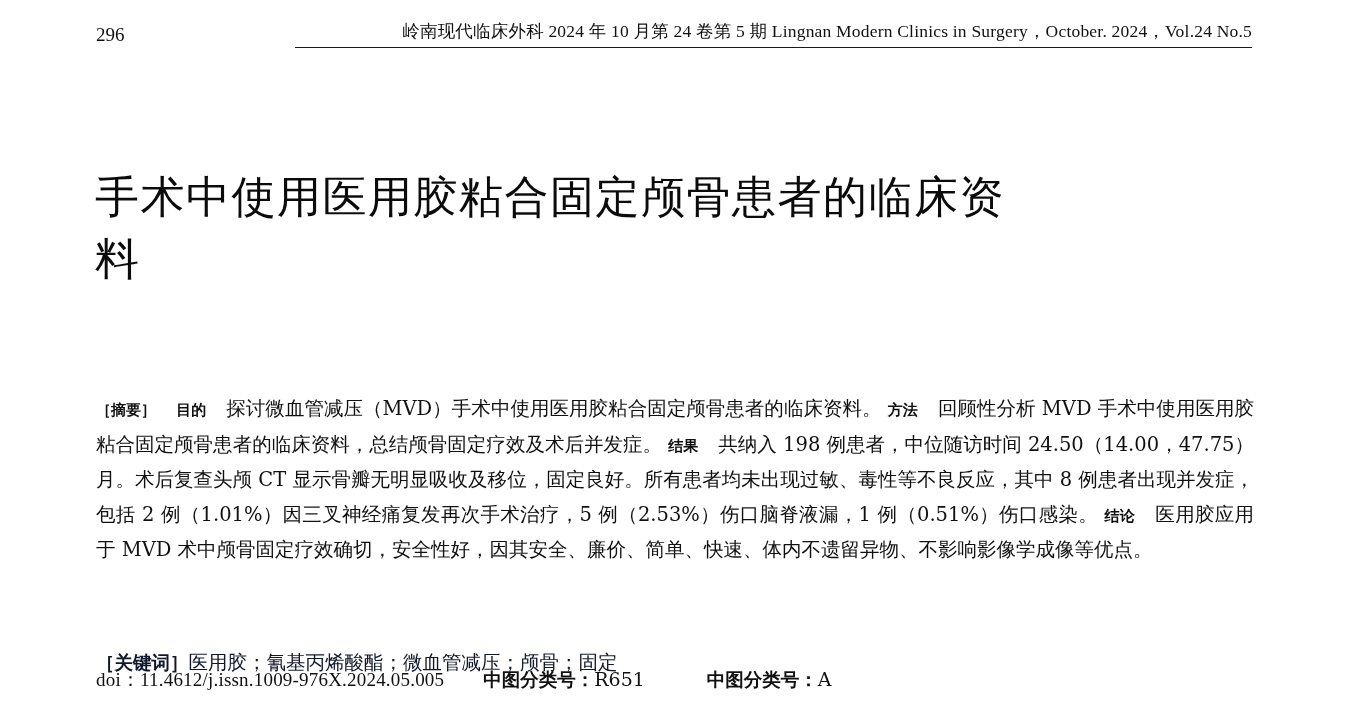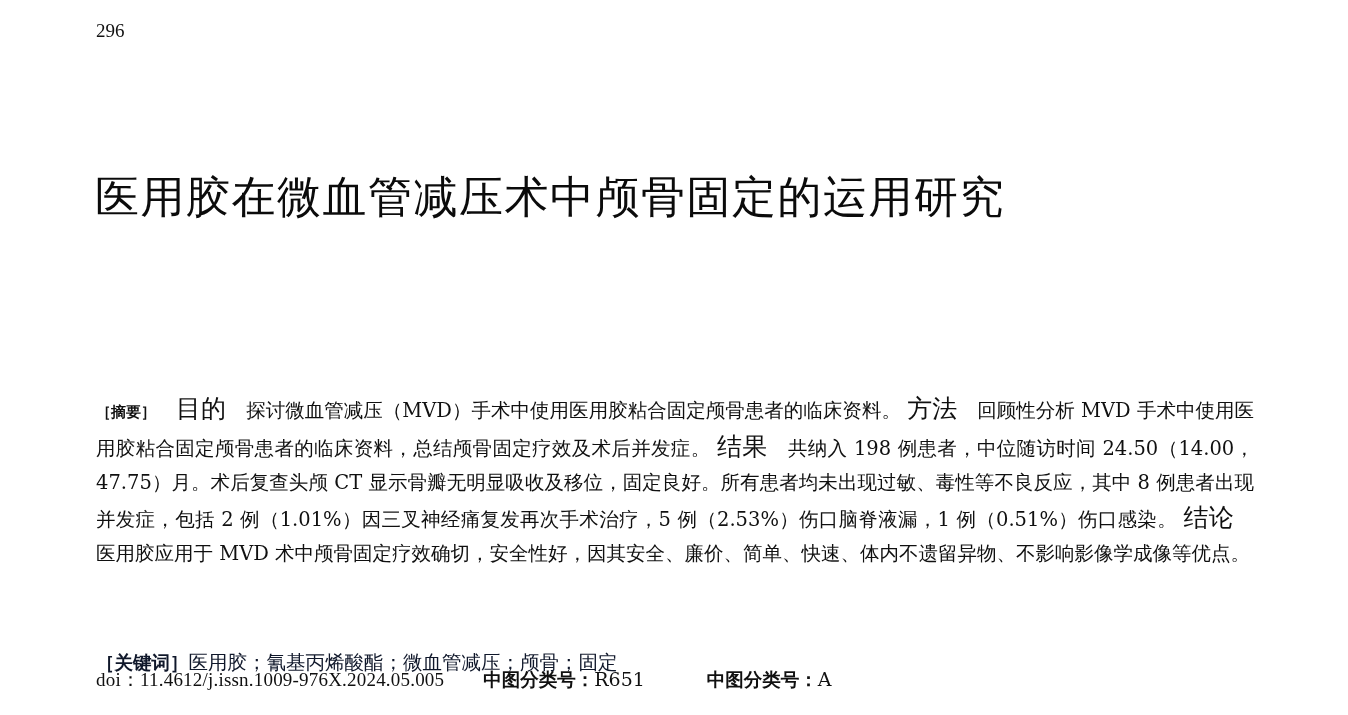--- a/index.html
+++ b/index.html
@@ -94,23 +94,23 @@
     text-align: justify;
     text-justify: inter-ideograph;
     color: #101010;
   }
   .abstract .lbl {
     font-weight: bold;
     font-family: "DejaVu Sans", "Liberation Sans", sans-serif;
     font-size: 15px;
   }
   .abstract .seg-head {
-    font-weight: normal;
+    font-weight: bold;
     font-family: "DejaVu Sans", "Liberation Sans", sans-serif;
-    font-size: 25px;
+    font-size: 15px;
   }
   .abstract .gap {
     display: inline-block;
     width: 20px;
   }
 
   .keywords {
     position: absolute;
     top: 648px;
     left: 96px;
@@ -156,23 +156,24 @@
     font-family: "DejaVu Serif", "Liberation Serif", serif;
   }
 </style>
 </head>
 <body>
 
 <div class="page">
 
   <div class="runhead">
     <div class="runhead-page">296</div>
+    <div class="runhead-journal">岭南现代临床外科 2024 年 10 月第 24 卷第 5 期 Lingnan Modern Clinics in Surgery，October. 2024，Vol.24 No.5</div>
   </div>
 
-  <h1 class="title">医用胶在微血管减压术中颅骨固定的运用研究</h1>
+  <h1 class="title">手术中使用医用胶粘合固定颅骨患者的临床资料</h1>
 
 
   <div class="abstract">
     <span class="lbl">［摘要］</span><span class="gap"></span><span class="seg-head">目的</span><span class="gap"></span><span>探讨微血管减压（MVD）手术中使用医用胶粘合固定颅骨患者的临床资料。</span>
     <span class="seg-head">方法</span><span class="gap"></span><span>回顾性分析 MVD 手术中使用医用胶粘合固定颅骨患者的临床资料，总结颅骨固定疗效及术后并发症。</span>
     <span class="seg-head">结果</span><span class="gap"></span><span>共纳入 198 例患者，中位随访时间 24.50（14.00，47.75）月。术后复查头颅 CT 显示骨瓣无明显吸收及移位，固定良好。所有患者均未出现过敏、毒性等不良反应，其中 8 例患者出现并发症，包括 2 例（1.01%）因三叉神经痛复发再次手术治疗，5 例（2.53%）伤口脑脊液漏，1 例（0.51%）伤口感染。</span>
     <span class="seg-head">结论</span><span class="gap"></span><span>医用胶应用于 MVD 术中颅骨固定疗效确切，安全性好，因其安全、廉价、简单、快速、体内不遗留异物、不影响影像学成像等优点。</span>
   </div>
 
   <div class="keywords">

